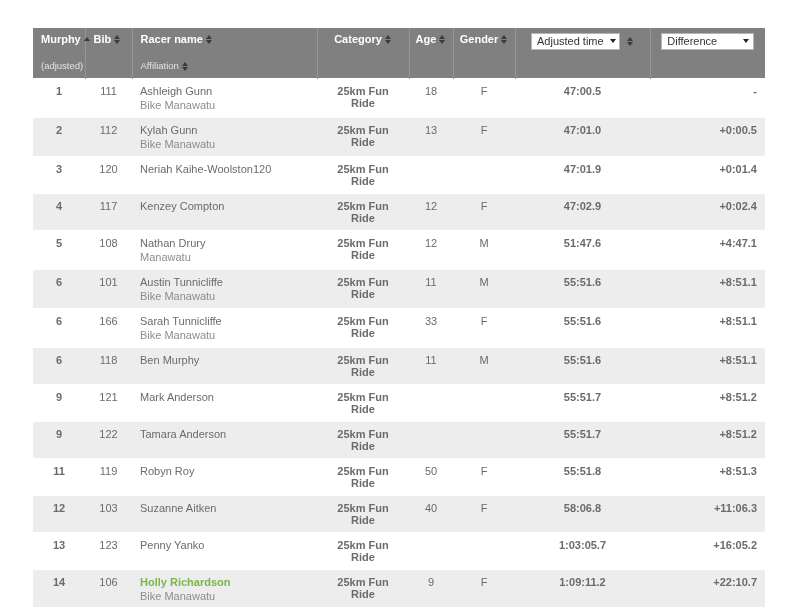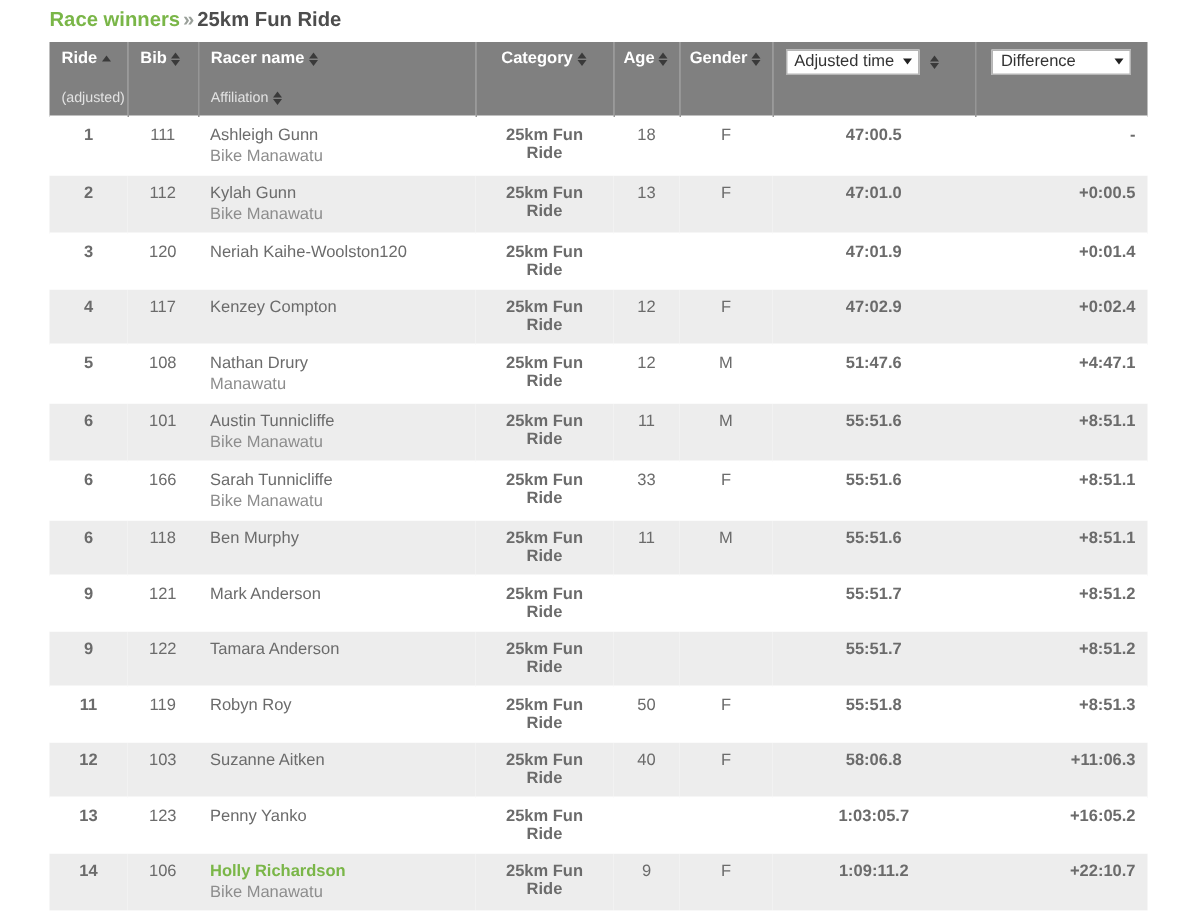--- a/index.html
+++ b/index.html
@@ -135,21 +135,21 @@
   .hdr-select .caret {
     width: 0; height: 0;
     border-left: 3.5px solid transparent;
     border-right: 3.5px solid transparent;
     border-top: 4.5px solid #222222;
     margin-left: 6px;
   }
   .sel-adjusted { width: 89px; }
   .sel-difference { width: 93px; }
 
-  .th-adjusted .th-inner { justify-content: flex-start; align-items: center; gap: 7px; }
+  .th-adjusted .th-inner { justify-content: center; align-items: center; gap: 7px; }
   .th-difference .th-inner { justify-content: center; align-items: center; text-align: center; }
 
   
   .results-table tbody td {
     padding: 6px 8px;
     vertical-align: top;
     font-size: 11px;
     color: #6b6b6b;
     border-top: 1px solid #ffffff;
   }
@@ -176,40 +176,37 @@
   .racer-name.highlight {
     color: #7ab648;
     font-weight: bold;
   }
 </style>
 </head>
 <body>
 
 <div class="page">
 
-  <div class="breadcrumb">
-    <a class="crumb-link" href="#">Race winners</a><span class="crumb-sep">»</span><span class="crumb-current">25km Fun Ride</span>
-  </div>
 
   <table class="results-table">
     <colgroup>
       <col style="width:52px">
       <col style="width:47px">
       <col style="width:185px">
       <col style="width:92px">
       <col style="width:44px">
       <col style="width:62px">
       <col style="width:135px">
       <col style="width:115px">
     </colgroup>
     <thead>
       <tr>
         <th class="th-place">
           <span class="th-line">
-            <span>Ride</span>
+            <span>Murphy</span>
             <span class="sort-icon asc"></span>
           </span>
           <span class="th-sub">(adjusted)</span>
         </th>
         <th class="th-bib">
           <span class="th-line">
             <span>Bib</span>
             <span class="sort-icon"></span>
           </span>
         </th>

